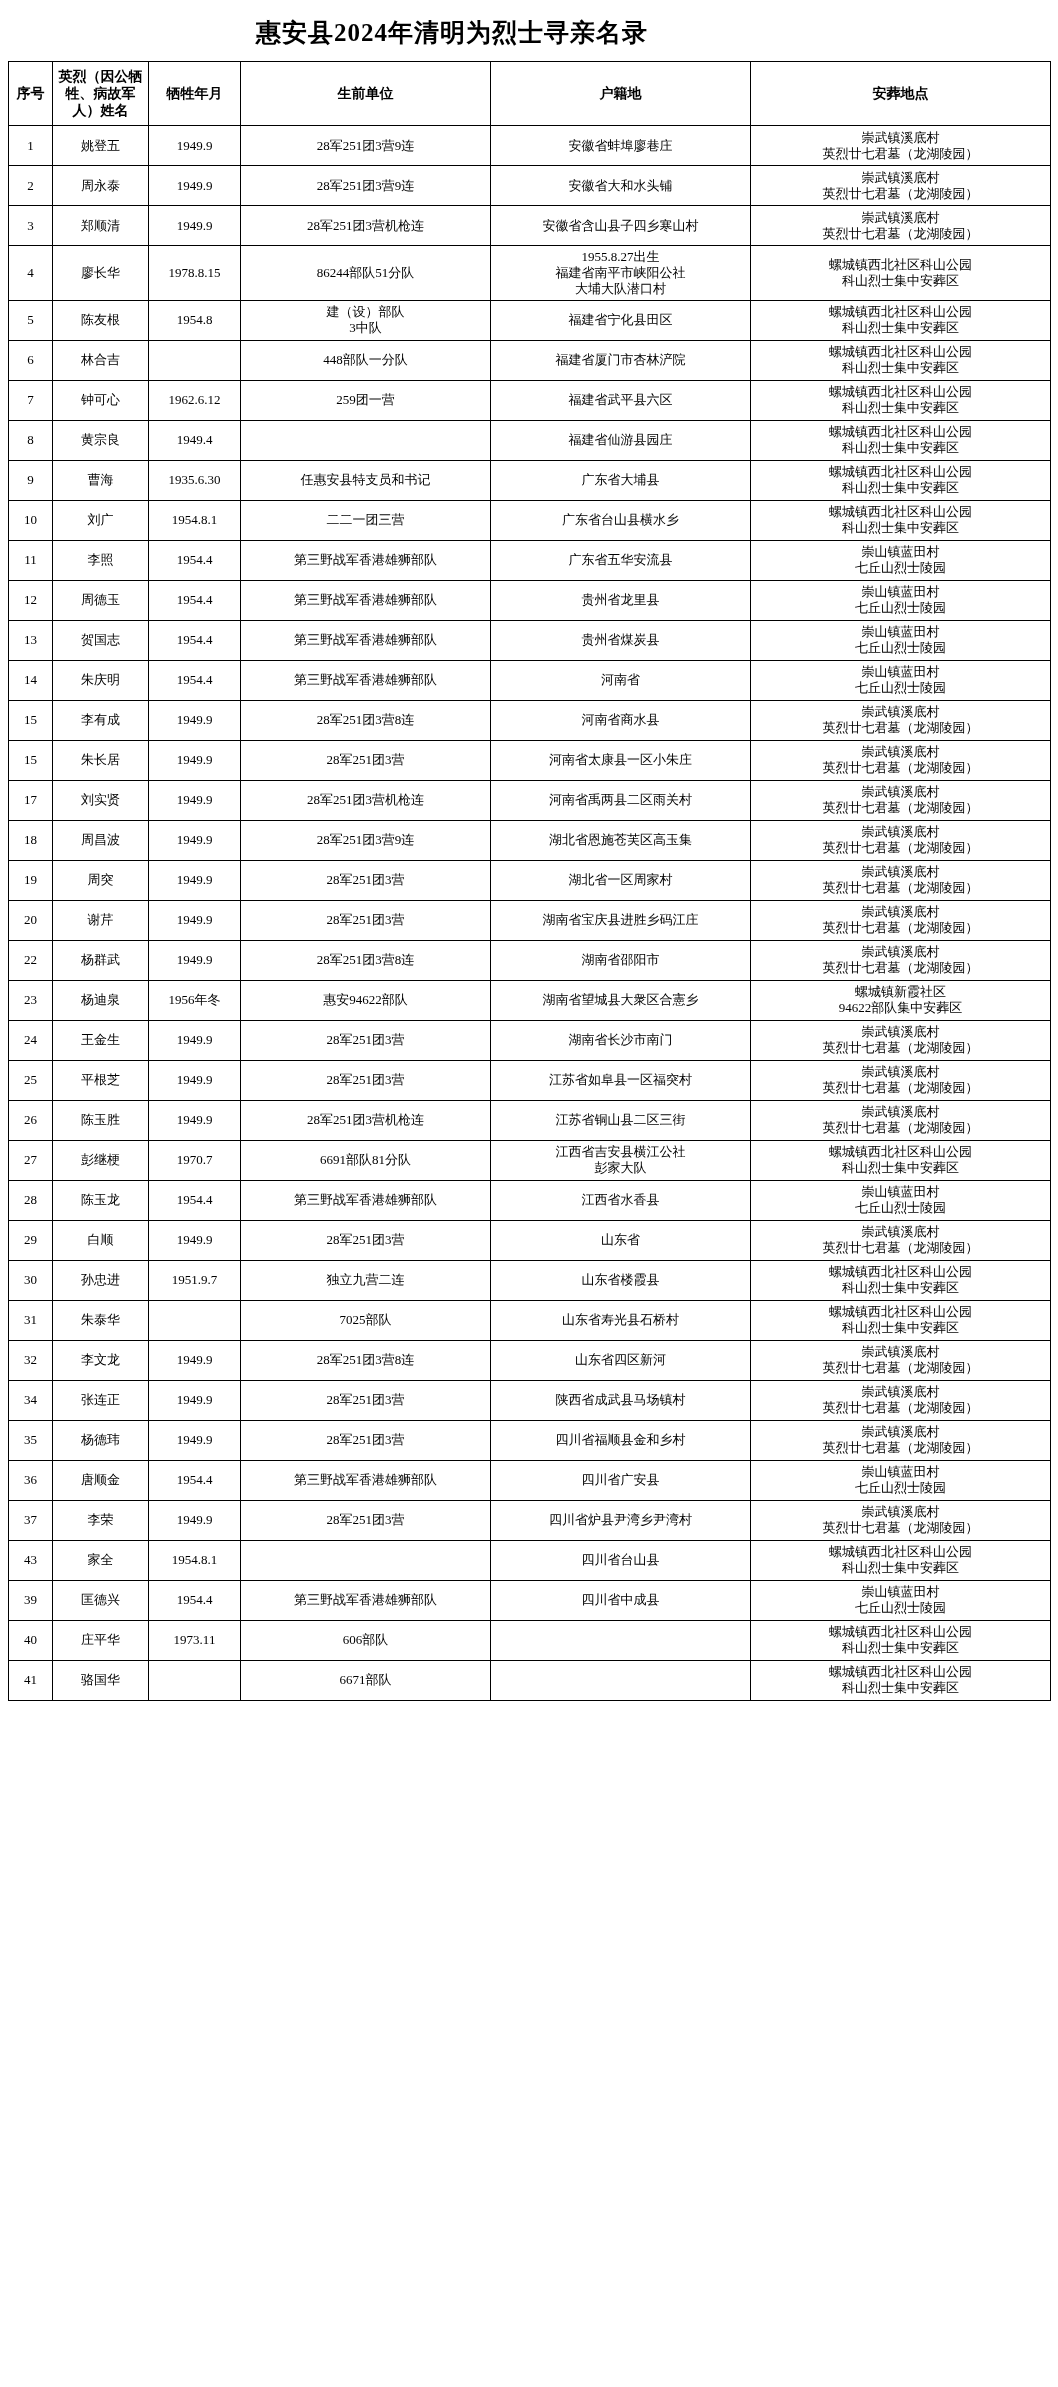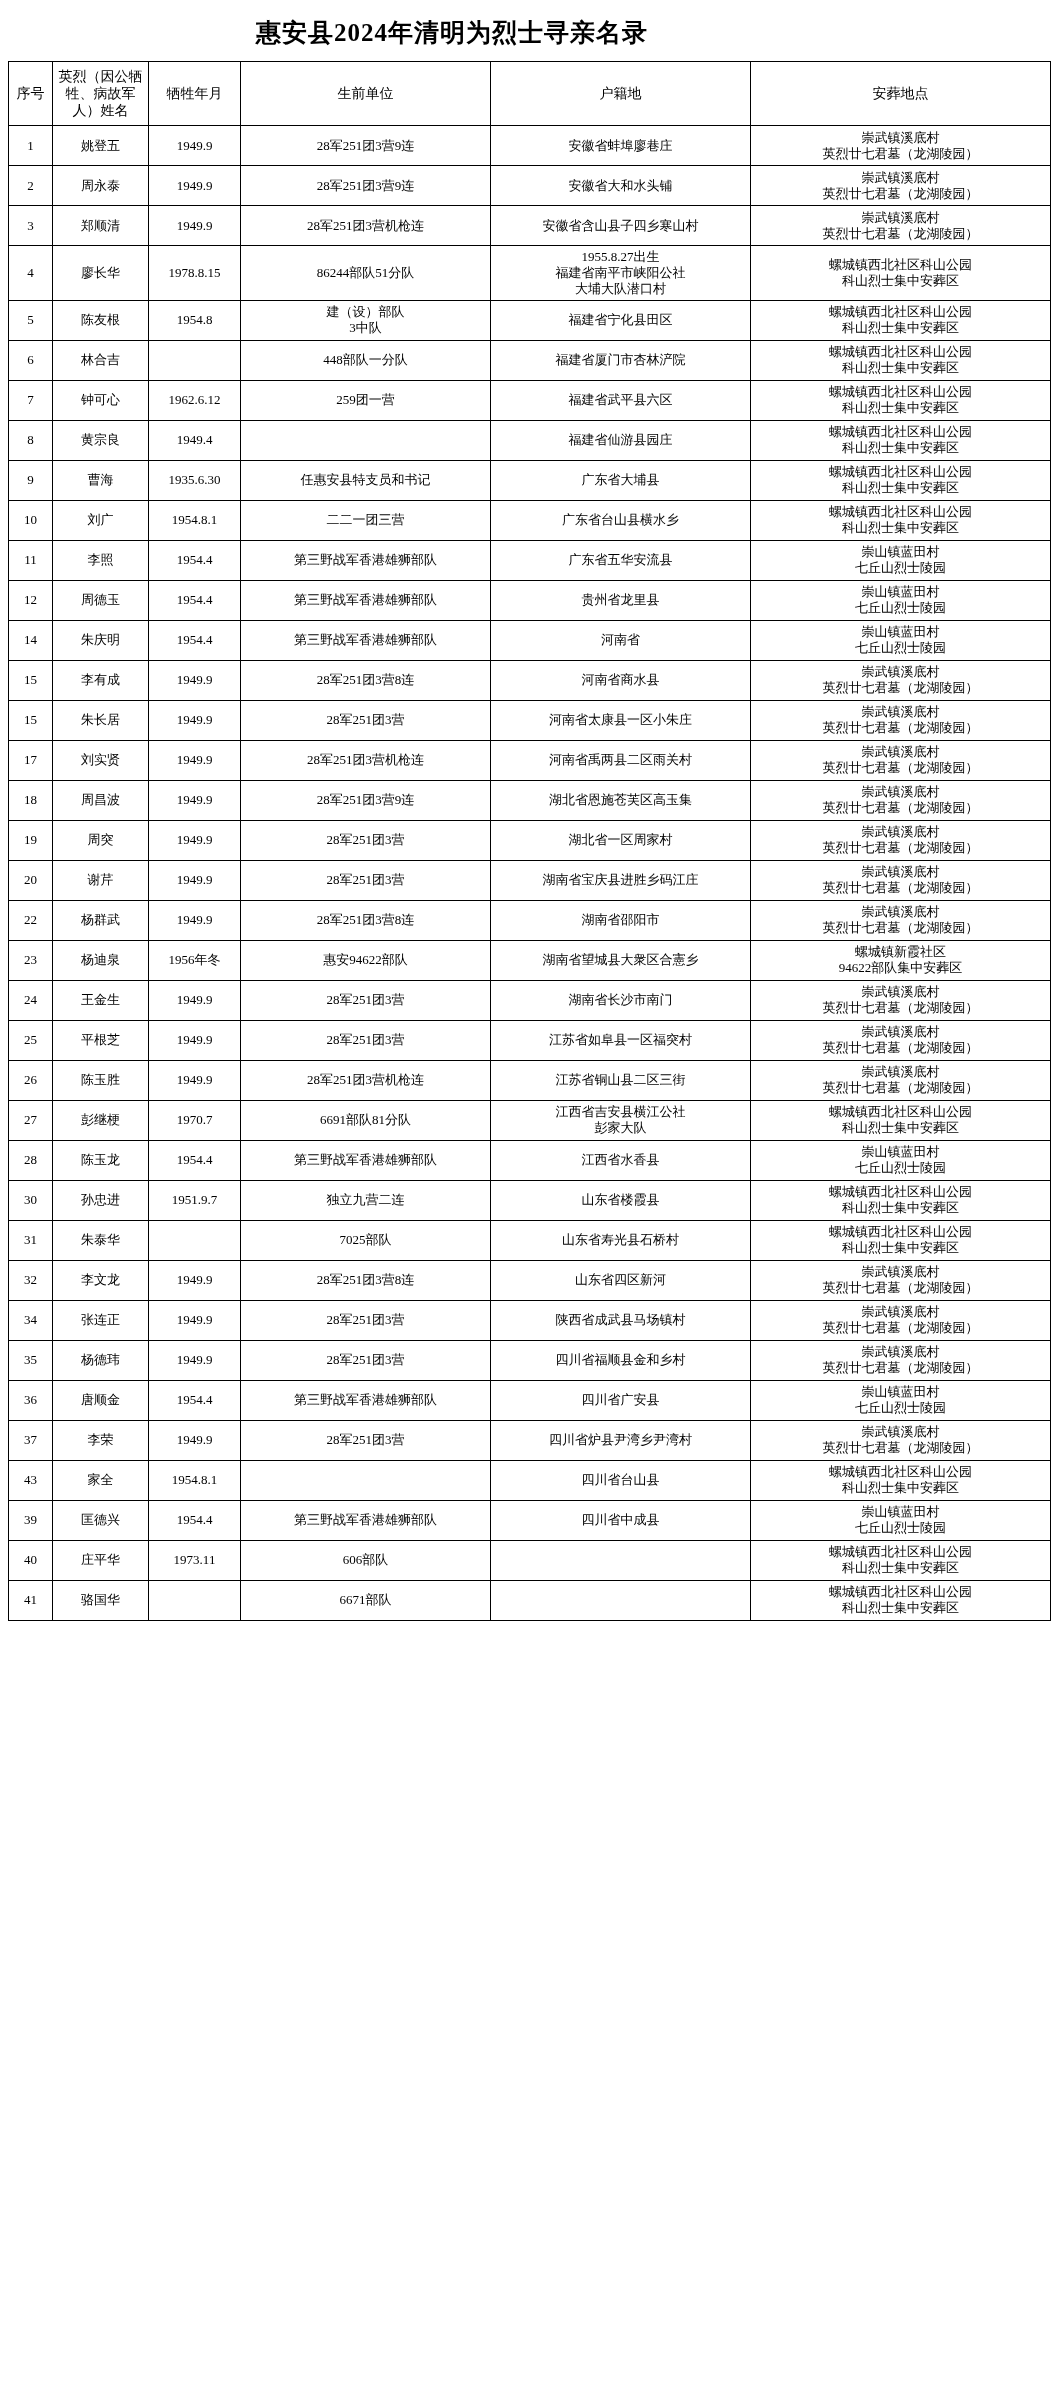--- a/index.html
+++ b/index.html
@@ -36,21 +36,21 @@
     border: 1px solid #000000;
     text-align: center;
     vertical-align: middle;
     font-size: 13px;
     line-height: 1.22;
     padding: 3px 2px;
     word-wrap: break-word;
     font-family: "Liberation Serif", "DejaVu Serif", serif;
   }
   table.roster thead th {
-    font-weight: normal;
+    font-weight: bold;
     font-size: 14px;
     padding: 6px 2px;
     height: 46px;
   }
   col.c-seq    { width: 44px; }
   col.c-name   { width: 96px; }
   col.c-date   { width: 92px; }
   col.c-unit   { width: 250px; }
   col.c-origin { width: 260px; }
   col.c-burial { width: 300px; }
@@ -315,39 +315,58 @@
           </td>
           <td class="origin">
             <span class="cell-line">贵州省龙里县</span>
           </td>
           <td class="burial">
             <span class="cell-line">崇山镇蓝田村</span>
             <span class="cell-line">七丘山烈士陵园</span>
           </td>
         </tr>
         <tr>
-          <td class="seq">14</td>
-          <td class="name">
-            <span class="cell-line">朱庆明</span>
+          <td class="seq">13</td>
+          <td class="name">
+            <span class="cell-line">贺国志</span>
           </td>
           <td class="date">
             <span class="cell-line">1954.4</span>
           </td>
           <td class="unit">
             <span class="cell-line">第三野战军香港雄狮部队</span>
           </td>
           <td class="origin">
-            <span class="cell-line">河南省</span>
+            <span class="cell-line">贵州省煤炭县</span>
           </td>
           <td class="burial">
             <span class="cell-line">崇山镇蓝田村</span>
             <span class="cell-line">七丘山烈士陵园</span>
           </td>
         </tr>
         <tr>
+          <td class="seq">14</td>
+          <td class="name">
+            <span class="cell-line">朱庆明</span>
+          </td>
+          <td class="date">
+            <span class="cell-line">1954.4</span>
+          </td>
+          <td class="unit">
+            <span class="cell-line">第三野战军香港雄狮部队</span>
+          </td>
+          <td class="origin">
+            <span class="cell-line">河南省</span>
+          </td>
+          <td class="burial">
+            <span class="cell-line">崇山镇蓝田村</span>
+            <span class="cell-line">七丘山烈士陵园</span>
+          </td>
+        </tr>
+        <tr>
           <td class="seq">15</td>
           <td class="name">
             <span class="cell-line">李有成</span>
           </td>
           <td class="date">
             <span class="cell-line">1949.9</span>
           </td>
           <td class="unit">
             <span class="cell-line">28军251团3营8连</span>
           </td>
@@ -579,20 +598,39 @@
           </td>
           <td class="unit">
             <span class="cell-line">第三野战军香港雄狮部队</span>
           </td>
           <td class="origin">
             <span class="cell-line">江西省水香县</span>
           </td>
           <td class="burial">
             <span class="cell-line">崇山镇蓝田村</span>
             <span class="cell-line">七丘山烈士陵园</span>
+          </td>
+        </tr>
+        <tr>
+          <td class="seq">29</td>
+          <td class="name">
+            <span class="cell-line">白顺</span>
+          </td>
+          <td class="date">
+            <span class="cell-line">1949.9</span>
+          </td>
+          <td class="unit">
+            <span class="cell-line">28军251团3营</span>
+          </td>
+          <td class="origin">
+            <span class="cell-line">山东省</span>
+          </td>
+          <td class="burial">
+            <span class="cell-line">崇武镇溪底村</span>
+            <span class="cell-line">英烈廿七君墓（龙湖陵园）</span>
           </td>
         </tr>
         <tr>
           <td class="seq">30</td>
           <td class="name">
             <span class="cell-line">孙忠进</span>
           </td>
           <td class="date">
             <span class="cell-line">1951.9.7</span>
           </td>

